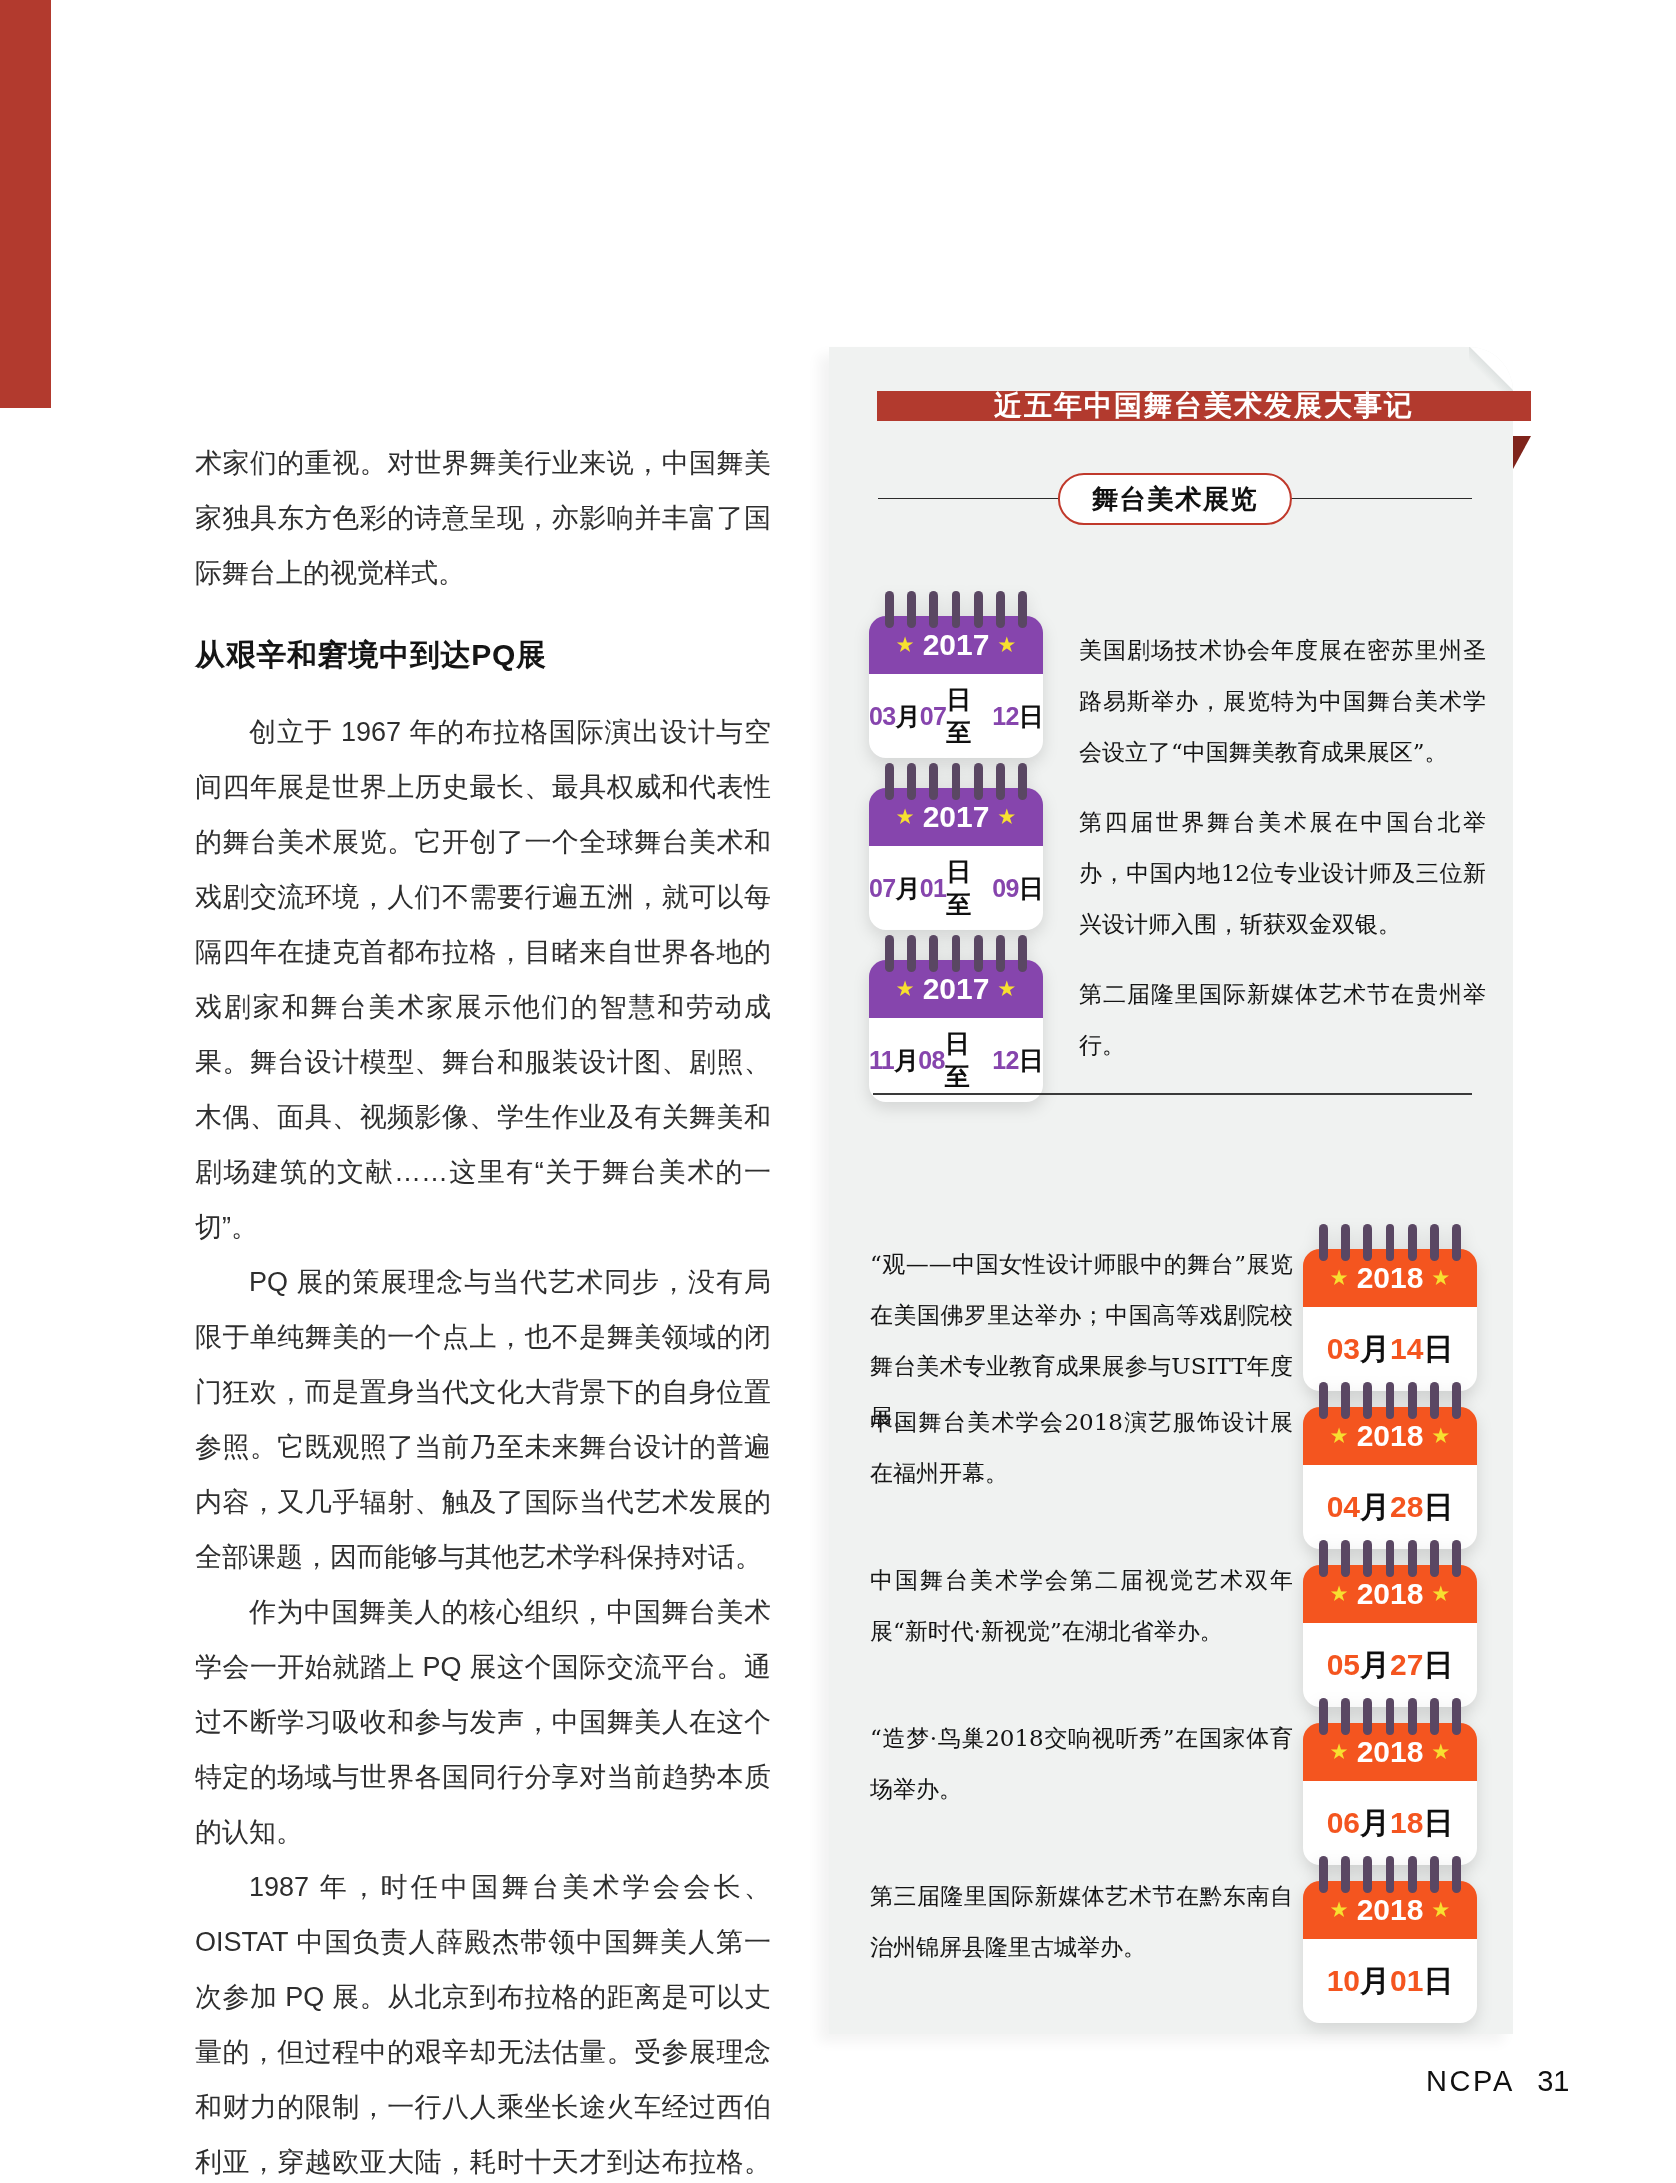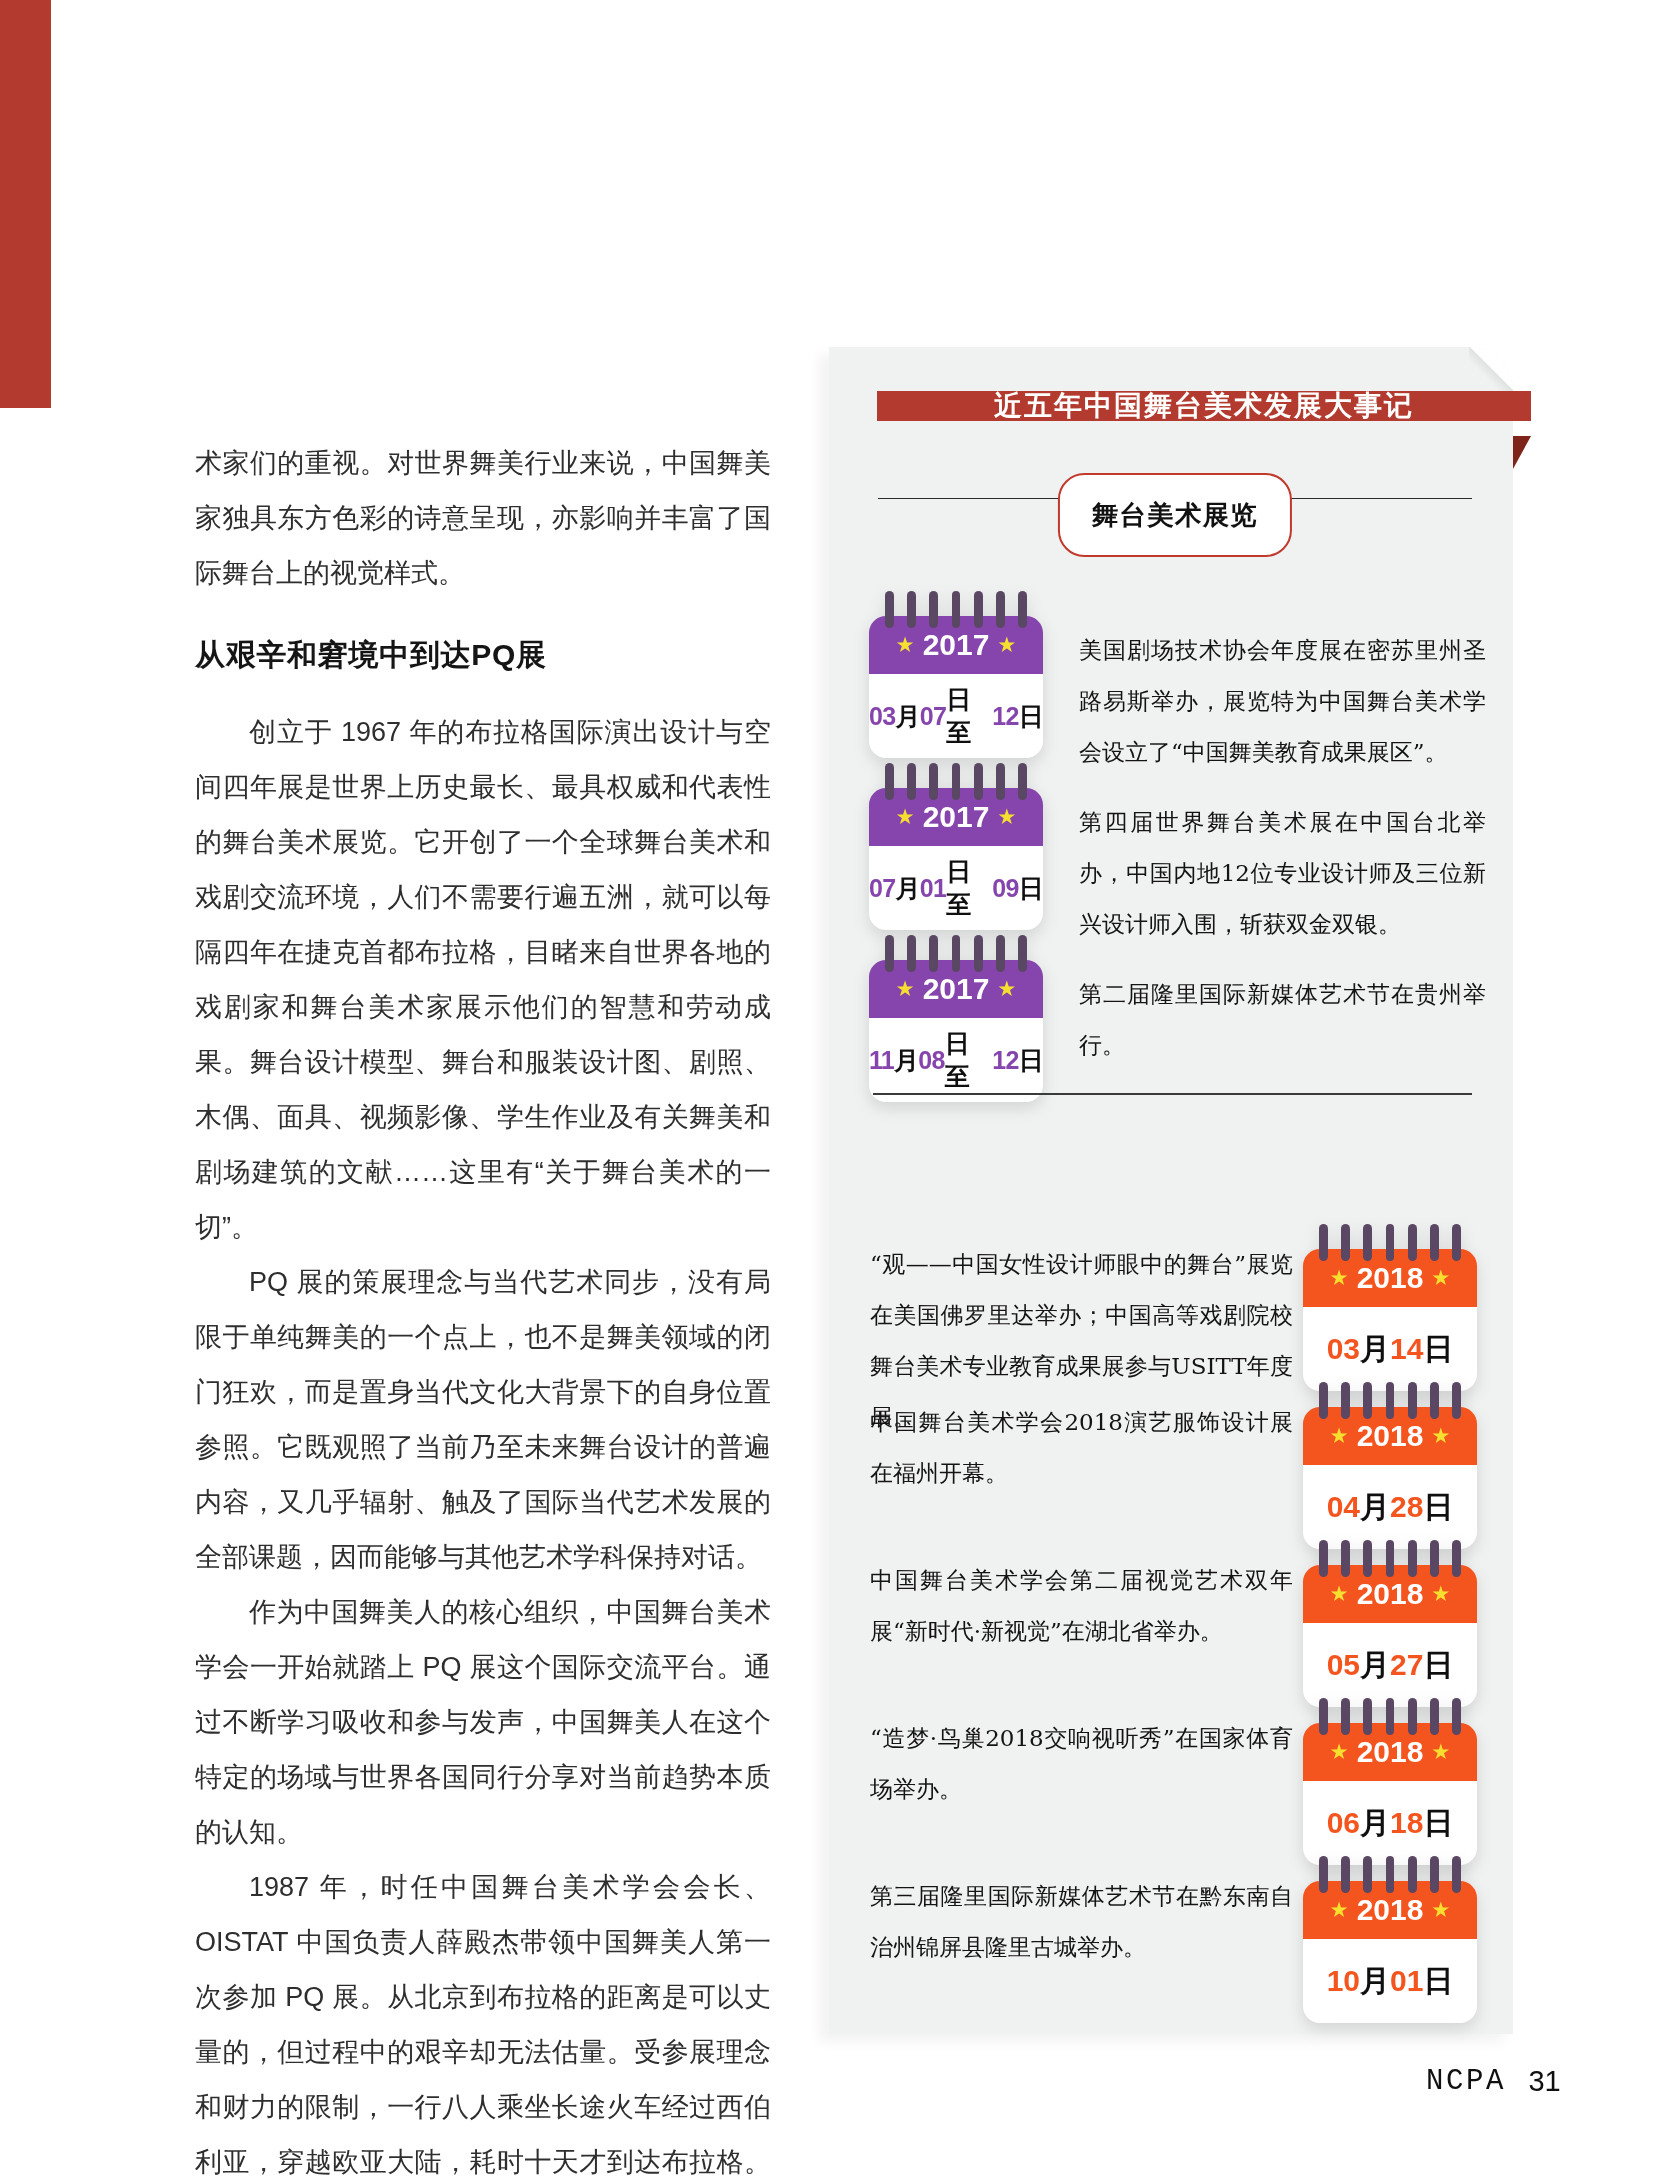--- a/index.html
+++ b/index.html
@@ -27,21 +27,21 @@
                 border-top-right-radius:44px; }
   .ribbon { position:absolute; left:877px; top:391px; width:654px; height:30px;
             background:#b23a2e; color:#ffffff; display:flex; align-items:center; justify-content:center;
             font-size:28px; font-weight:bold; letter-spacing:2px; }
   .ribbon-fold { position:absolute; left:1513px; top:436px; width:18px; height:33px;
                  background:#7f241b; clip-path:polygon(0 0, 100% 0, 0 100%); }
 
   .section-head { position:absolute; left:878px; top:473px; width:594px; height:51px; }
   .section-line { position:absolute; top:25px; left:0; right:0; height:1.3px; background:#2b2b2b; }
   .section-pill { position:absolute; left:50%; transform:translateX(-50%); top:0; height:48px;
-                  padding:16px 32px; background:#ffffff; border:2px solid #c0392b; border-radius:26.4px;
+                  padding:0 32px; background:#ffffff; border:2px solid #c0392b; border-radius:26.4px;
                   display:flex; align-items:center; font-size:26.4px; font-weight:bold; color:#111;
                   letter-spacing:1.3px; white-space:nowrap; }
 
   .timeline { position:absolute; }
   .tl-2017 { left:869px; top:591px; width:617px; }
   .tl-2018 { left:870px; top:1224px; width:607px; }
   .tl-row { display:flex; justify-content:space-between; align-items:flex-start; }
   .tl-2017 .tl-row { height:172px; }
   .tl-2018 .tl-row { height:158px; }
 
@@ -65,21 +65,21 @@
 
   .tl-text { margin:0; font-family:"DejaVu Serif", serif; font-size:23px; line-height:51px;
              color:#141414; text-align:justify; }
   .tl-2017 .tl-text { width:407px; margin-top:34px; }
   .tl-2018 .tl-text { width:423px; margin-top:14.5px; }
 
   .divider { position:absolute; left:873px; top:1093px; width:599px; height:2px; background:#3a3a3a; }
 
   .footer { position:absolute; left:1426px; top:2065px; display:flex; gap:22.4px;
             font-size:29px; color:#101010; }
-  .footer .brand { letter-spacing:2.6px;font-family:Liberation Mono, monospace; }
+  .footer .brand { letter-spacing:2.6px; }
 </style>
 </head>
 <body>
 
 <div class="page">
 
   <div class="left-bar"></div>
 
   <div class="article">
     <p class="cont">术家们的重视。对世界舞美行业来说，中国舞美家独具东方色彩的诗意呈现，亦影响并丰富了国际舞台上的视觉样式。</p>

